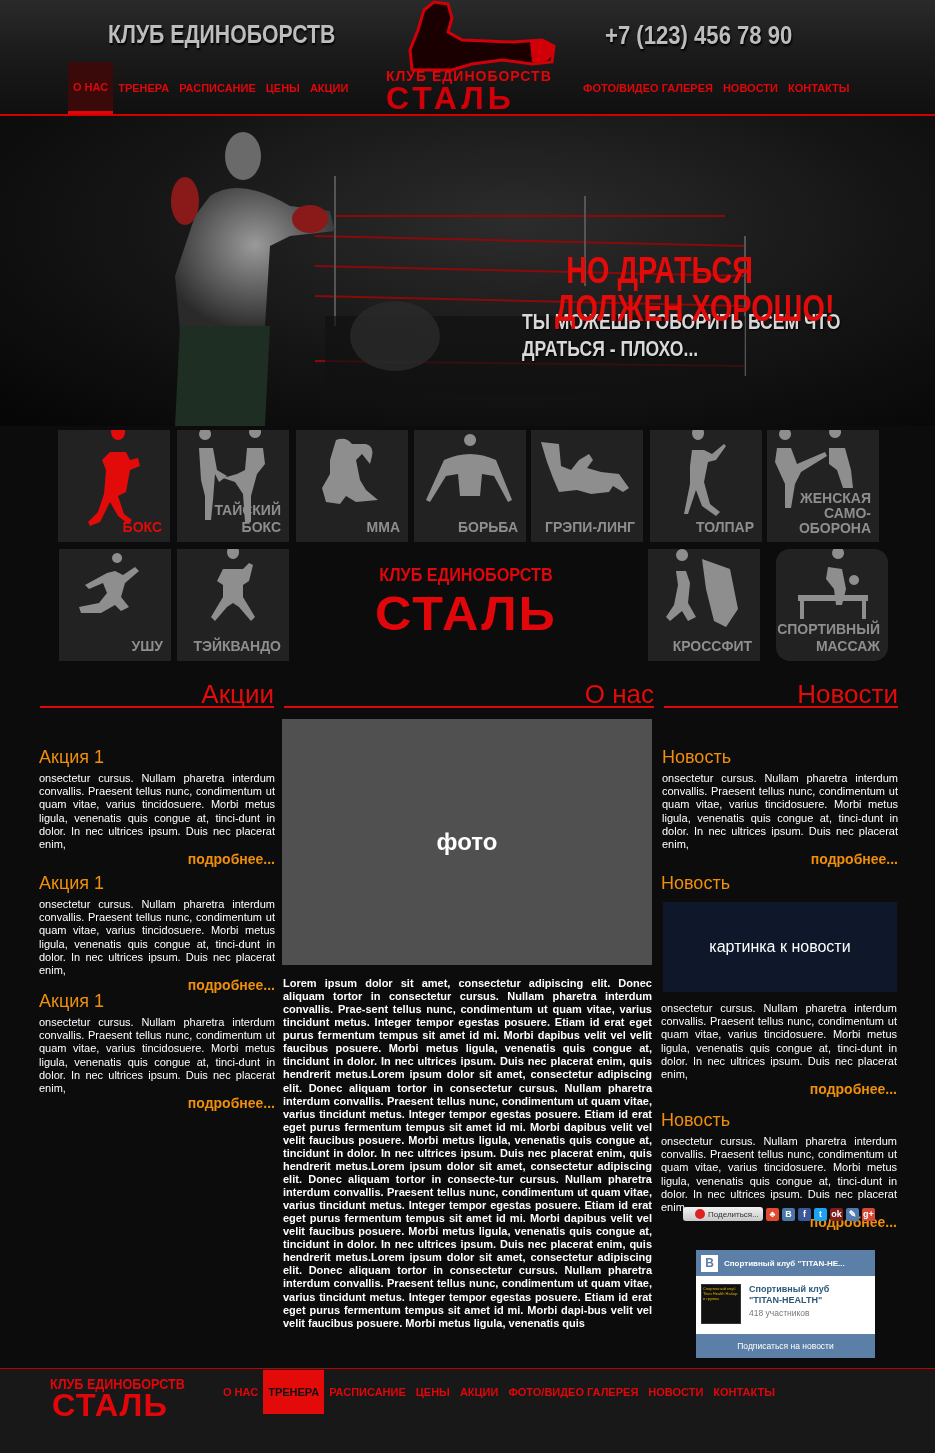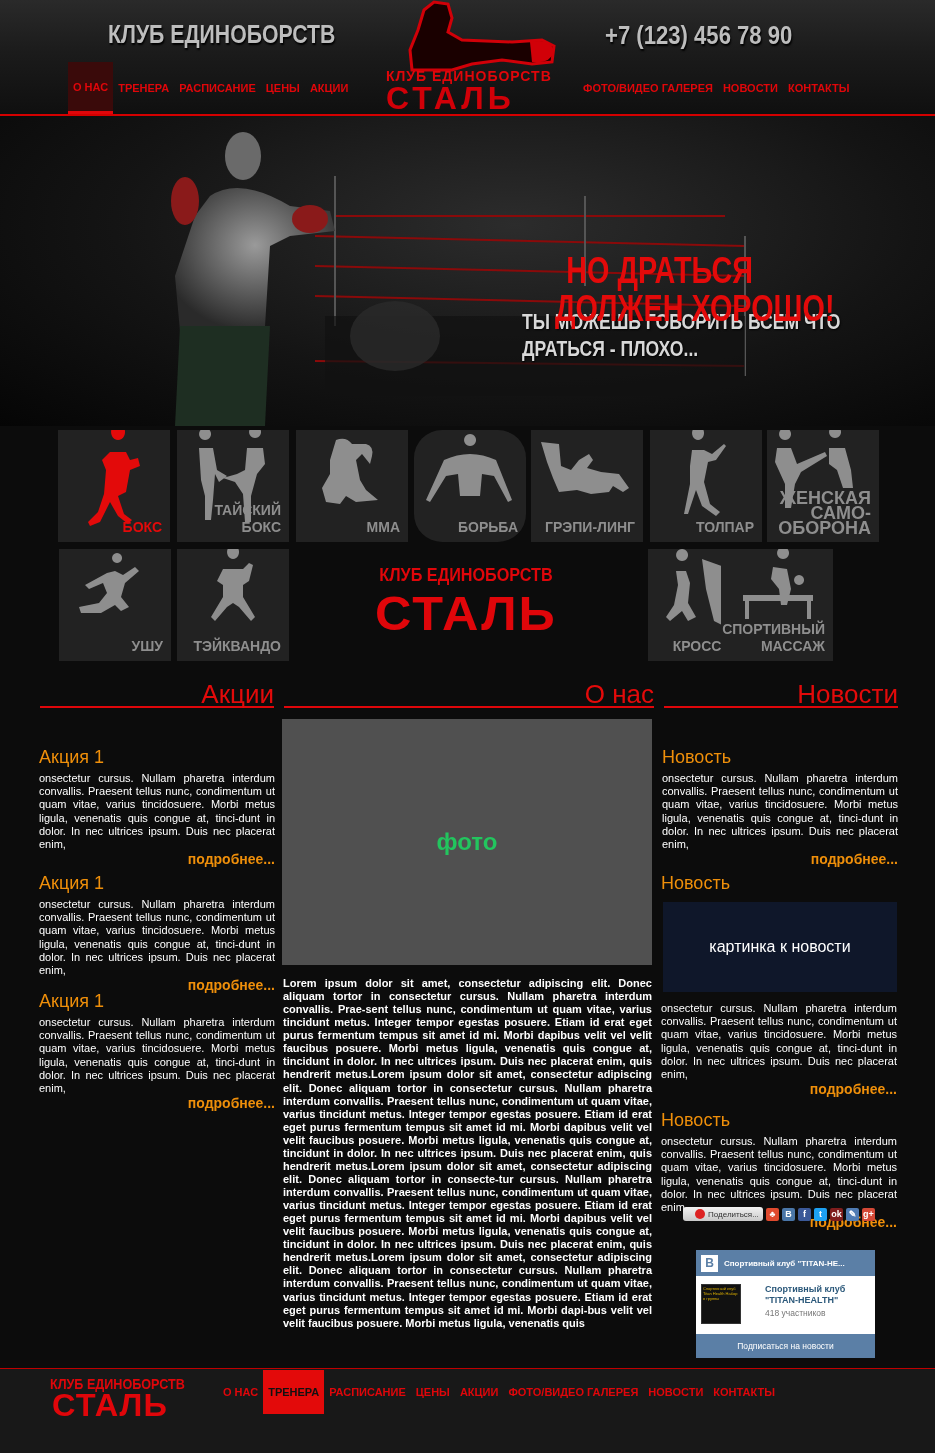--- a/index.html
+++ b/index.html
@@ -34,58 +34,58 @@
   .hero-line2 { position: absolute; left: 555px; top: 250px; font-weight: bold; font-size: 36px; color: #e30a0a;
     transform: scaleX(0.8); transform-origin: left; line-height: 38px; white-space: nowrap; }
   .hero-line2 .indent { padding-left: 14px; }
 
   
   .tile { position: absolute; width: 112px; height: 112px; background: #222; cursor: pointer; }
   .tile svg { position: absolute; left: 0; top: 0; }
   .tile-label { position: absolute; right: 8px; bottom: 6px; text-align: right; font-weight: bold; font-size: 14px;
     color: #8e8e8e; line-height: 17px; }
   .tile.active .tile-label { color: #e30a0a; }
-  .tile-label.small { font-size: 18px; line-height: 15px; }
+  .tile-label.small { font-size: 14px; line-height: 15px; }
 
   .mid-logo-sub { position: absolute; left: 340px; top: 565px; width: 252px; text-align: center; font-weight: bold;
     font-size: 18px; color: #e0060a; transform: scaleX(0.9); }
   .mid-logo-main { position: absolute; left: 340px; top: 586px; width: 252px; text-align: center; font-weight: bold;
     font-size: 48px; color: #e0060a; letter-spacing: 2px; transform: scaleX(1.05); }
 
   
   .section-head { position: absolute; top: 678px; height: 30px; border-bottom: 2px solid #e0060a; text-align: right; }
   .section-title { font-size: 26px; color: #e30a0a; line-height: 32px; font-family: "Liberation Sans", sans-serif; }
   .col { position: absolute; margin-top: 27px; }
   .item-title { font-size: 18px; color: #ef8f0a; line-height: 22px; }
   .item-text { font-size: 11px; font-weight: normal; color: #fff; line-height: 13.2px; text-align: justify; margin-top: 4px; }
   .more-link { display: block; text-align: right; font-size: 14px; font-weight: bold; color: #ef8f0a; margin-top: 0; cursor: pointer; line-height: 16px; }
 
   .photo { position: absolute; left: 282px; top: 719px; width: 370px; height: 246px; background: #505050;
-    display: flex; align-items: center; justify-content: center; font-weight: bold; font-size: 24px; color: #22c55e; }
+    display: flex; align-items: center; justify-content: center; font-weight: bold; font-size: 24px; color: #ffffff; }
   .about-text { position: absolute; left: 283px; top: 977px; width: 369px; font-size: 11px; font-weight: bold; line-height: 13.07px;
     text-align: justify; color: #fff; }
 
   .news-img { width: 234px; height: 90px; background: #0f172a; display: flex; align-items: center; justify-content: center;
     font-size: 16px; color: #fff; margin: 8px 0 0 2px; }
 
   
   .share-bar { position: absolute; left: 683px; top: 1207px; display: flex; align-items: center; gap: 3px; }
   .share-btn { width: 80px; height: 14px; border-radius: 3px; background: linear-gradient(#f2f2f2, #c9c9c9); display: flex;
     align-items: center; font-size: 8px; color: #333; padding-left: 12px; gap: 3px; cursor: pointer; }
   .share-btn .dot { width: 10px; height: 10px; border-radius: 50%; background: #d22; }
   .sicon { width: 13px; height: 13px; border-radius: 2px; display: flex; align-items: center; justify-content: center;
     font-size: 9px; font-weight: bold; color: #fff; cursor: pointer; }
 
   
   .vk { position: absolute; left: 696px; top: 1250px; width: 179px; height: 108px; background: #fff; }
   .vk-head { height: 26px; background: #5b7fa6; display: flex; align-items: center; padding-left: 5px; gap: 6px; }
   .vk-logo { width: 17px; height: 17px; background: #fff; color: #5b7fa6; font-weight: bold; font-size: 12px;
     display: flex; align-items: center; justify-content: center; }
   .vk-title { font-size: 8px; font-weight: bold; color: #fff; white-space: nowrap; }
-  .vk-body { display: flex; padding: 8px 5px; gap: 24px; height: 58px; }
+  .vk-body { display: flex; padding: 8px 5px; gap: 8px; height: 58px; }
   .vk-thumb { width: 40px; height: 40px; background: #111; border: 1px solid #333; font-size: 4px; color: #ddb000; padding: 1px; line-height: 5px; }
   .vk-name { font-size: 9px; color: #2b587a; font-weight: bold; line-height: 11px; }
   .vk-count { font-size: 8.5px; color: #777; margin-top: 2px; }
   .vk-sub { height: 24px; background: #5b7fa6; display: flex; align-items: center; justify-content: center; font-size: 8.5px; color: #fff; cursor: pointer; }
 
   
   .footer { position: absolute; left: 0; top: 1368px; width: 935px; height: 85px; background: #181818; border-top: 1px solid #c00000; }
   .f-logo-sub { position: absolute; left: 50px; top: 1376px; font-weight: bold; font-size: 14px; color: #e0060a; transform: scaleX(0.9); transform-origin: left; }
   .f-logo-main { position: absolute; left: 52px; top: 1388px; font-weight: bold; font-size: 31px; color: #e0060a; letter-spacing: 1px; transform: scaleX(1.05); transform-origin: left; }
   .f-nav { position: absolute; left: 218px; top: 1370px; height: 44px; display: flex; }
@@ -174,21 +174,21 @@
     <div>ТАЙСКИЙ</div>
     <div>БОКС</div>
   </div>
 </div>
 <div class="tile" style="left:296px;top:430px;">
   <svg width="112" height="112" viewBox="0 0 112 112">
     <path d="M40 10 Q50 6 56 14 L70 14 Q78 16 76 26 L74 34 L66 24 L60 30 L64 50 L70 60 L82 70 L60 72 L50 66 L44 74 L30 72 L26 58 L34 44 L34 30 Z" fill="#8e8e8e"></path>
   </svg>
   <div class="tile-label">ММА</div>
 </div>
-<div class="tile" style="left:414px;top:430px;border-radius:28px;">
+<div class="tile" style="left:414px;top:430px;">
   <svg width="112" height="112" viewBox="0 0 112 112">
     <path d="M56 16 a6 6 0 1 1 0.1 0 Z M30 30 Q56 18 82 30 L98 70 L94 72 L80 46 L68 44 L66 66 L46 66 L44 44 L32 46 L16 72 L12 70 Z" fill="#8e8e8e"></path>
   </svg>
   <div class="tile-label">БОРЬБА</div>
 </div>
 <div class="tile" style="left:531px;top:430px;">
   <svg width="112" height="112" viewBox="0 0 112 112">
     <path d="M10 12 L28 14 L30 36 L40 40 L48 30 L58 24 L62 30 L56 38 L70 42 L88 44 L98 58 L92 62 L82 56 L78 62 L60 64 L46 60 L28 62 L22 48 L16 32 Z" fill="#8e8e8e"></path>
   </svg>
   <div class="tile-label">ГРЭПИ-ЛИНГ</div>
@@ -225,21 +225,21 @@
 
 <div class="mid-logo-sub">КЛУБ ЕДИНОБОРСТВ</div>
 <div class="mid-logo-main">СТАЛЬ</div>
 
 <div class="tile" style="left:648px;top:549px;">
   <svg width="112" height="112" viewBox="0 0 112 112">
     <path d="M34 12 a6 6 0 1 1 0.1 0 Z M28 22 L38 22 L42 34 L40 54 L48 68 L40 72 L34 62 L22 72 L18 68 L26 56 L30 36 Z M54 10 L82 20 L90 60 L78 78 L66 72 L58 40 Z" fill="#8e8e8e"></path>
   </svg>
   <div class="tile-label">КРОССФИТ</div>
 </div>
-<div class="tile" style="left:721px;top:549px;">
+<div class="tile" style="left:776px;top:549px;border-radius:14px;">
   <svg width="112" height="112" viewBox="0 0 112 112">
     <path d="M62 10 a6 6 0 1 1 0.1 0 Z M52 18 L66 20 L70 40 L66 56 L60 56 L58 40 L50 30 Z M22 46 L92 46 L92 52 L22 52 Z M24 52 L28 52 L28 70 L24 70 Z M86 52 L90 52 L90 70 L86 70 Z M78 36 a5 5 0 1 1 0.1 0 Z" fill="#8e8e8e"></path>
   </svg>
   <div class="tile-label">
     <div>СПОРТИВНЫЙ</div>
     <div>МАССАЖ</div>
   </div>
 </div>
 
 <div class="section-head" style="left:40px;width:234px;">

